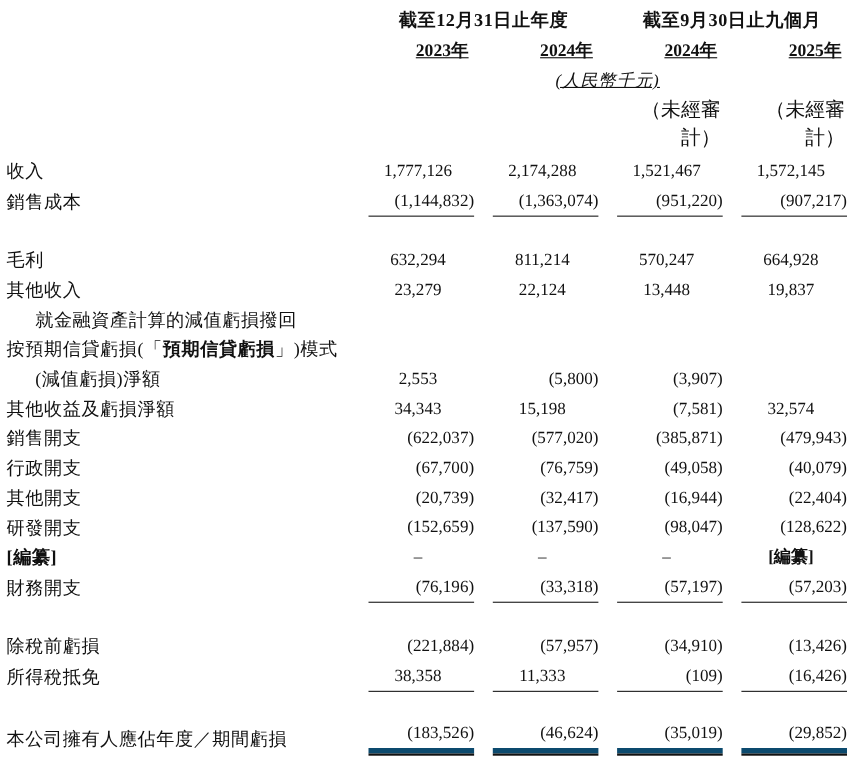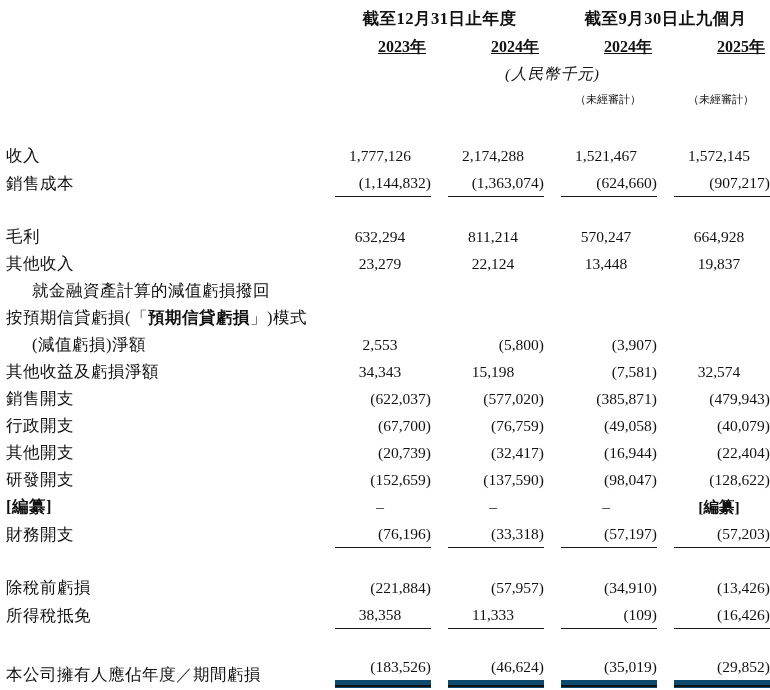--- a/index.html
+++ b/index.html
@@ -12,42 +12,42 @@
   .sheet{padding:5px 0 0 6px;width:760px;}
   .grid{
     display:grid;
     grid-template-columns:312px 96px 96px 96px 96px;
     column-gap:17px;
     align-items:end;
   }
   
   .hdr-row1{height:27px;line-height:27px;}
   .hdr-row2{height:29px;line-height:29px;}
-  .hdr-row3{height:25px;line-height:25px;}
+  .hdr-row3{height:25px;line-height:25px;text-decoration:underline;}
   .hdr-row4{height:26px;line-height:26px;}
   .grp{font-weight:bold;font-size:16.5px;text-align:center;letter-spacing:0.5px;}
   .grp1{grid-column:2/4;}
   .grp2{grid-column:4/6;}
   .yr{font-weight:bold;font-size:16px;text-align:right;padding-right:5px;text-decoration:underline;}
   .yr1{grid-column:2;} .yr2{grid-column:3;} .yr3{grid-column:4;} .yr4{grid-column:5;}
   .curnote{grid-column:2/6;text-align:center;font-style:italic;font-size:15.5px;letter-spacing:1px;}
-  .unaud{font-size:11px;text-align:center;padding-right:2px;}
+  .unaud{font-size:18px;text-align:right;padding-right:2px;}
   .un1{grid-column:4;} .un2{grid-column:5;}
   
   .row{min-height:27px;}
   .cell{line-height:27px;}
   .label{font-size:16.5px;text-align:left;white-space:nowrap;letter-spacing:0.5px;}
   .indent{padding-left:26px;}
   .num{font-size:15.5px;text-align:right;white-space:nowrap;}
   .noparen{padding-right:6px;text-align:center;}
   .b{font-weight:bold;}
   .rule-after .num{border-bottom:1.5px solid #1a1a1a;}
   .dblrule-after .num{
     position:relative;
-    border-bottom:8px solid #0c4a6e;
+    border-bottom:5px solid #0c4a6e;
   }
   .dblrule-after .num::after{
     content:"";position:absolute;left:0;right:0;bottom:-7px;height:1.6px;background:#111;
   }
   .sp24{height:24px;} .sp26{height:26px;} .sp30{height:30px;}
 </style>
 </head>
 <body>
 
 <div class="sheet">
@@ -77,21 +77,21 @@
     <div class="cell num noparen">1,777,126</div>
     <div class="cell num noparen">2,174,288</div>
     <div class="cell num noparen">1,521,467</div>
     <div class="cell num noparen">1,572,145</div>
   </div>
 
   <div class="grid row rule-after">
     <div class="cell label">銷售成本</div>
     <div class="cell num">(1,144,832)</div>
     <div class="cell num">(1,363,074)</div>
-    <div class="cell num">(624,660)</div>
+    <div class="cell num">(951,220)</div>
     <div class="cell num">(907,217)</div>
   </div>
 
   <div class="sp26"></div>
 
   <div class="grid row">
     <div class="cell label">毛利</div>
     <div class="cell num noparen">632,294</div>
     <div class="cell num noparen">811,214</div>
     <div class="cell num noparen">570,247</div>

